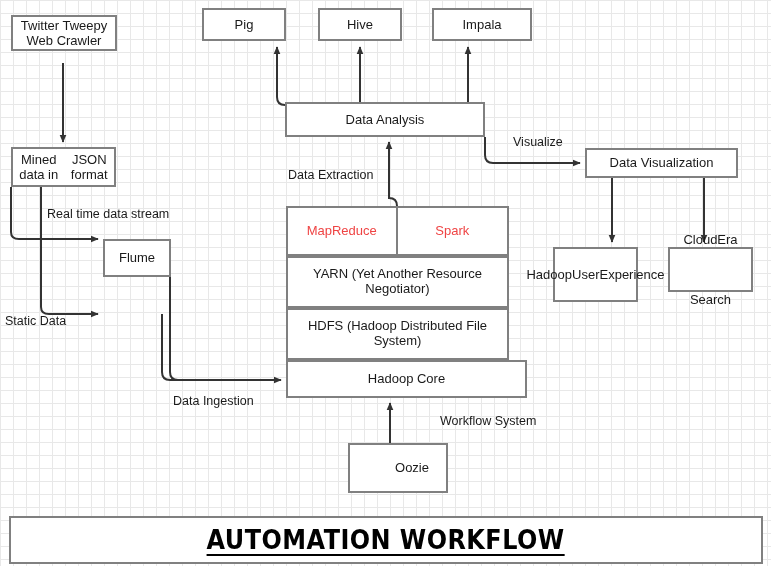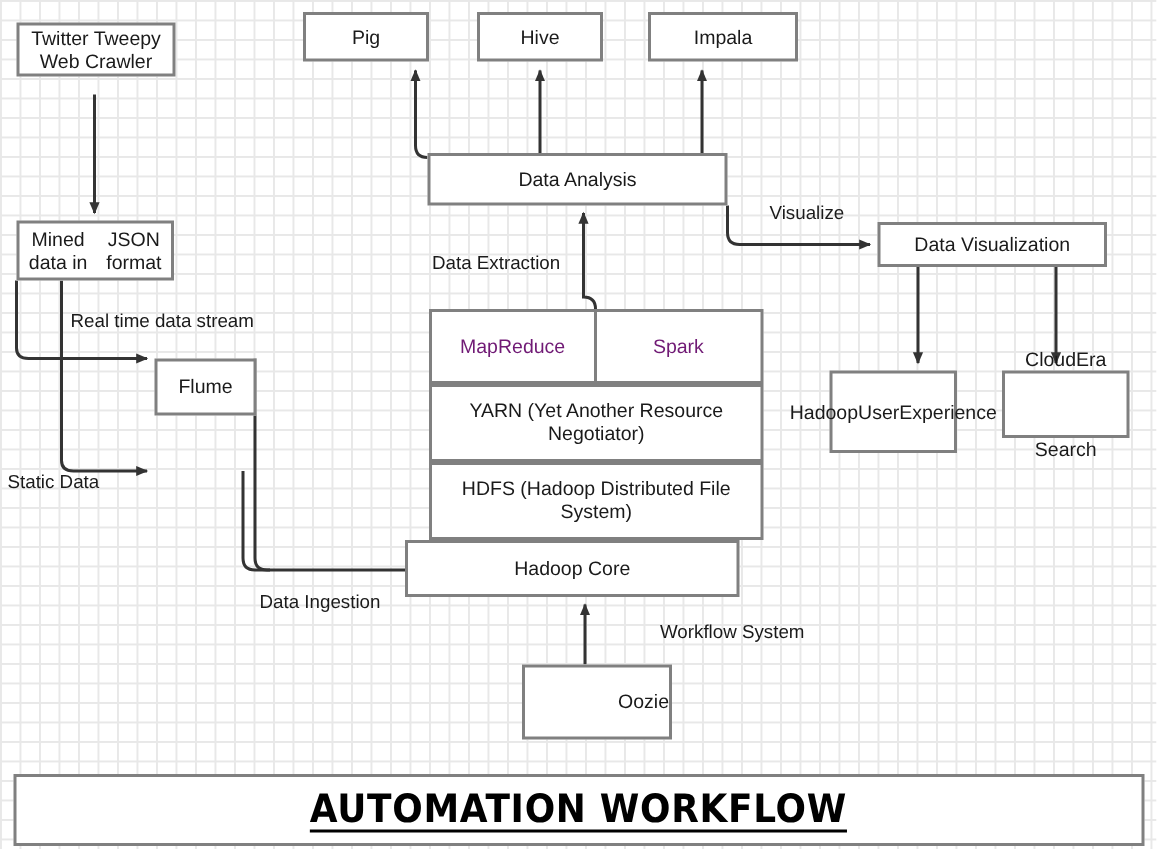--- a/index.html
+++ b/index.html
@@ -52,21 +52,21 @@
     z-index: 3;
   }
   .split-left, .split-right {
     position: absolute;
     top: 0;
     height: 100%;
     display: flex;
     align-items: center;
     justify-content: center;
     font-size: 13px;
-    color: #701a75;
+    color: #ef4444;
     box-sizing: border-box;
   }
   .split-left { left: 0; width: 50%; border-right: 2px solid #808080; }
   .split-right { right: 0; width: 50%; }
   .banner {
     position: absolute;
     box-sizing: border-box;
     border: 2px solid #808080;
     background: #ffffff;
     display: flex;
@@ -171,36 +171,36 @@
   </div>
 
   <div class="node tier" style="left:286px; top:256px; width:223px; height:52px; padding:0 6px; align-items:flex-start; padding-top:8px;">
     <span>YARN (Yet Another Resource Negotiator)</span>
   </div>
 
   <div class="node tier" style="left:286px; top:308px; width:223px; height:52px; padding:0 6px; align-items:flex-start; padding-top:8px;">
     <span>HDFS (Hadoop Distributed File System)</span>
   </div>
 
-  <div class="node tier" style="left:270px; top:360px; width:223px; height:38px;">
+  <div class="node tier" style="left:286px; top:360px; width:241px; height:38px;">
     <span>Hadoop Core</span>
   </div>
 
   <div class="node" style="left:553px; top:247px; width:85px; height:55px; ">
     <span>Hadoop</span>
     <span>User</span>
     <span>Experience</span>
   </div>
 
   <div class="node" style="left:668px; top:247px; width:85px; height:45px; flex-direction:column;gap:44px;">
     <span>CloudEra</span>
     <span>Search</span>
   </div>
 
-  <div class="node" style="left:348px; top:443px; width:100px; height:50px; justify-content:flex-end; padding-left:28px;">
+  <div class="node" style="left:348px; top:443px; width:100px; height:50px; justify-content:center; padding-left:28px;">
     <span>Oozie</span>
   </div>
 
   <div class="edge-label" style="left:47px; top:207px;">Real time data stream</div>
 
   <div class="edge-label" style="left:5px; top:314px;">Static Data</div>
 
   <div class="edge-label" style="left:173px; top:394px;">Data Ingestion</div>
 
   <div class="edge-label" style="left:288px; top:168px;">Data Extraction</div>

